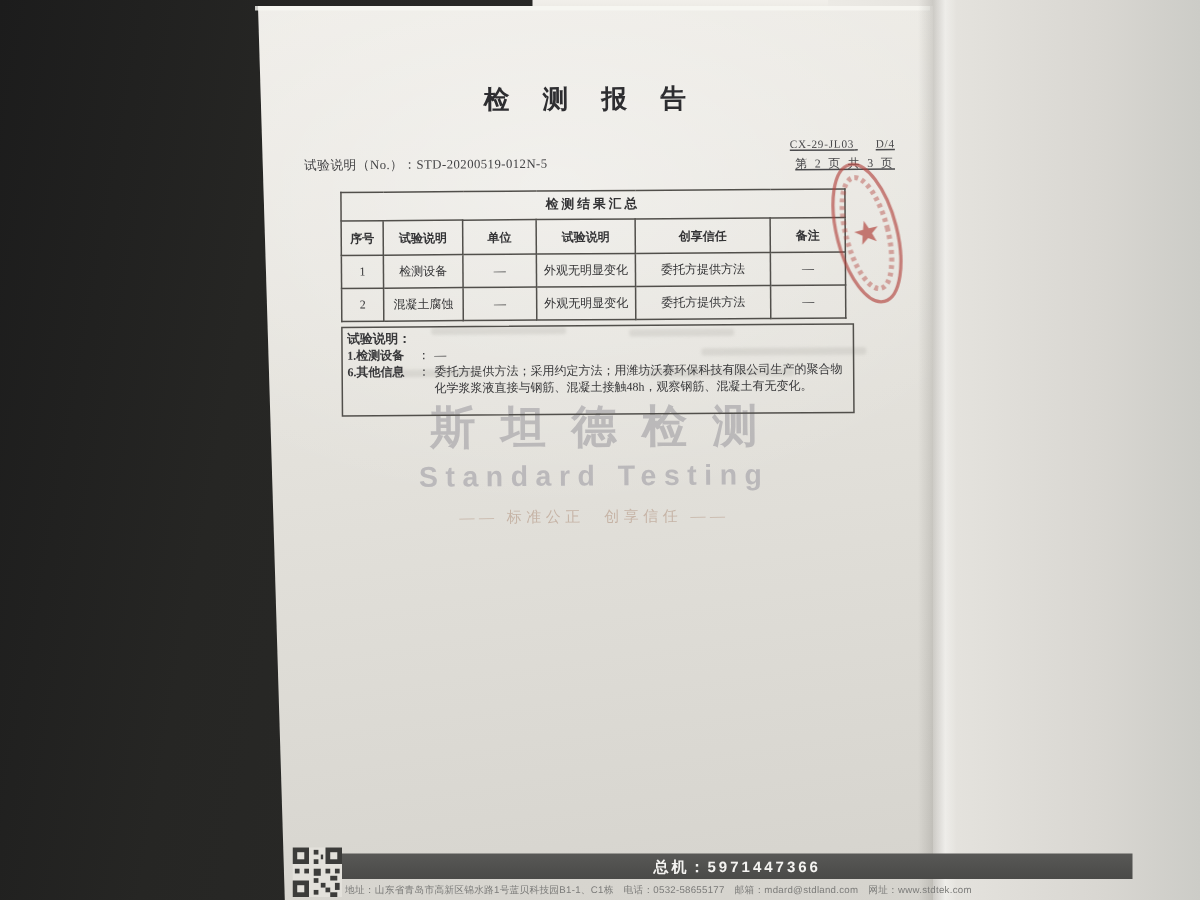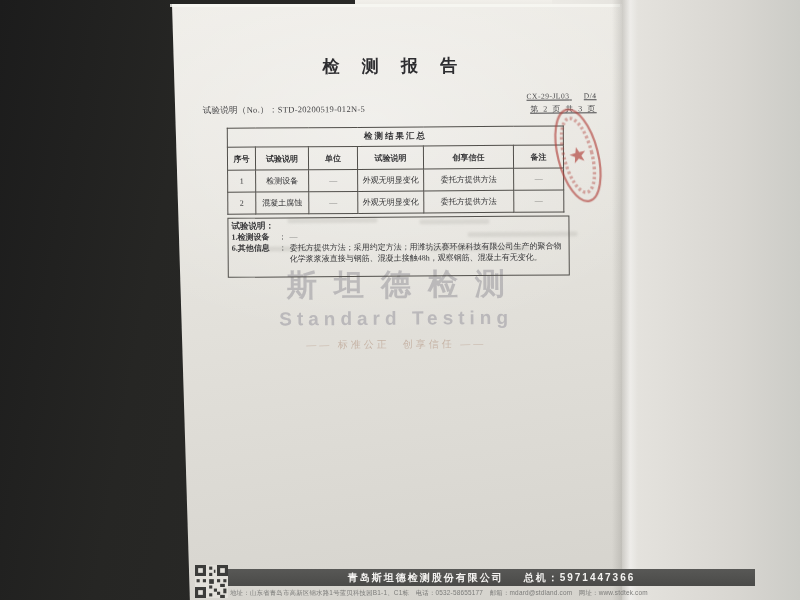--- a/index.html
+++ b/index.html
@@ -207,18 +207,17 @@
       <rect x="9" y="13" width="2" height="2"></rect>
         <rect x="12" y="15" width="2" height="2"></rect>
         <rect x="9" y="18" width="2" height="2"></rect>
       <rect x="14" y="17" width="2" height="2"></rect>
         <rect x="18" y="15" width="2" height="3"></rect>
         <rect x="16" y="19" width="3" height="2"></rect>
     </g>
   </svg>
 
   <div class="footer-bar">
-    <span>青岛斯坦德检测股份有限公司</span>
     <span><span>总机：</span><span>5971447366</span></span>
   </div>
   <div class="contact-line">地址：山东省青岛市高新区锦水路1号蓝贝科技园B1-1、C1栋　电话：0532-58655177　邮箱：mdard@stdland.com　网址：www.stdtek.com</div>
 
 </div>
 
 </body></html>

